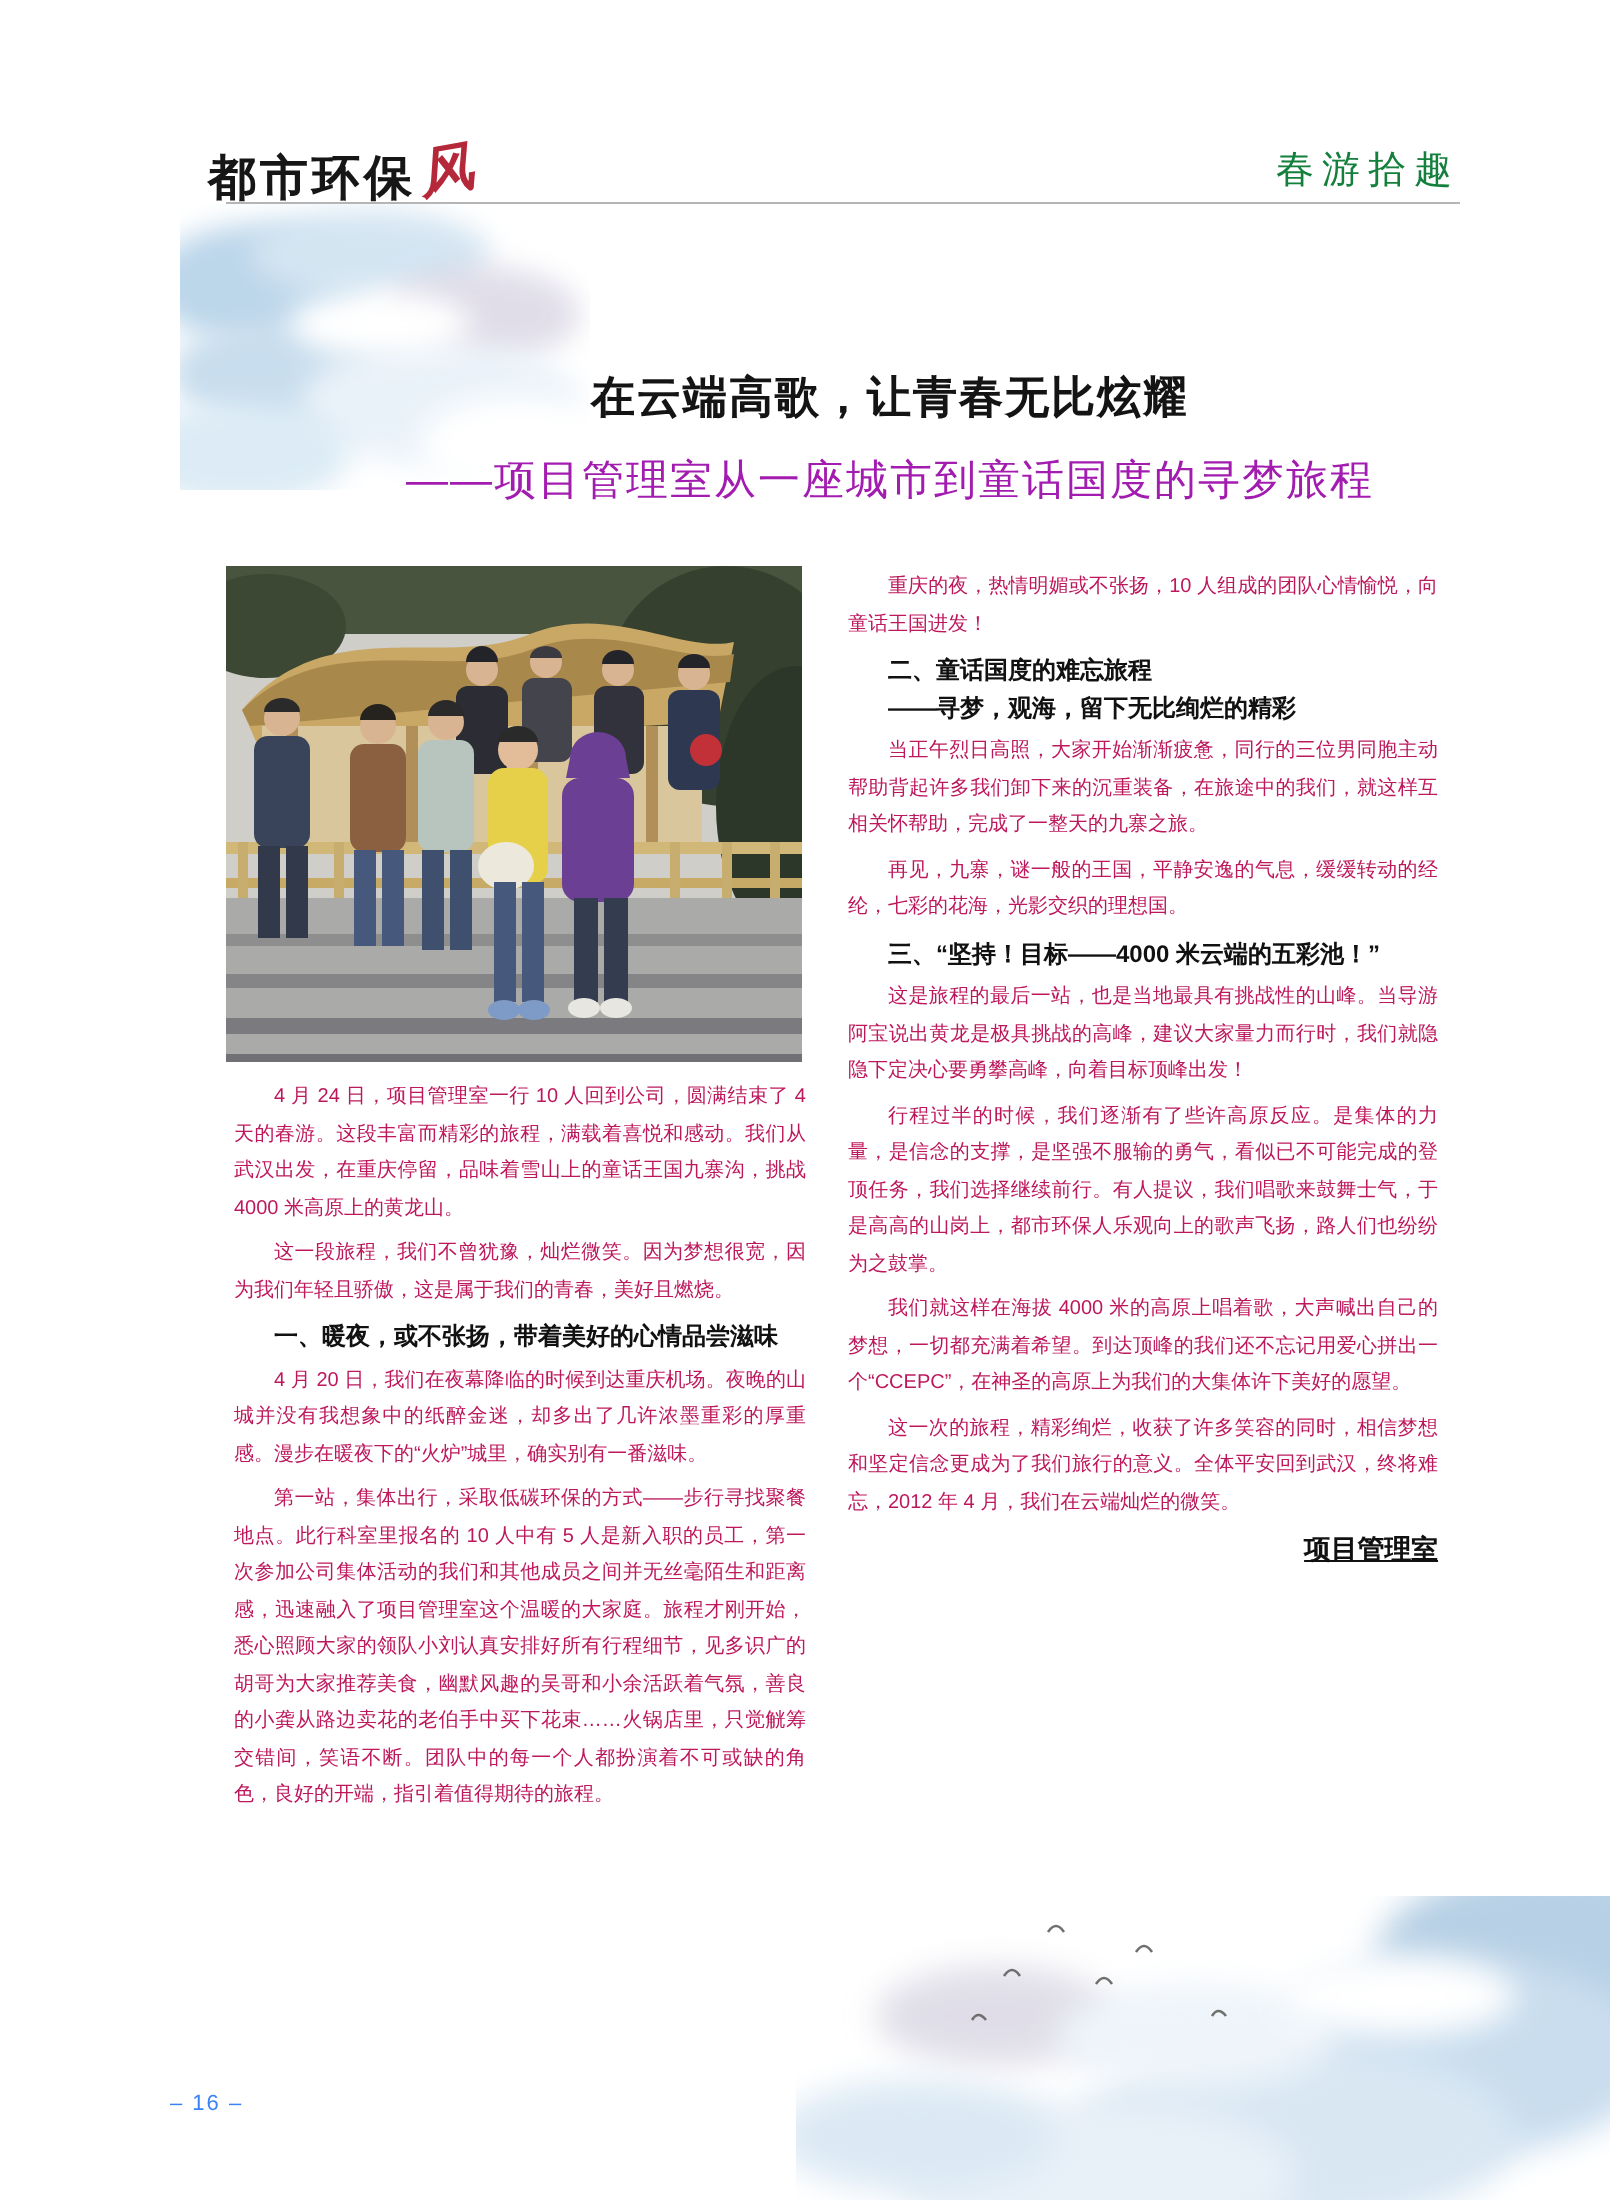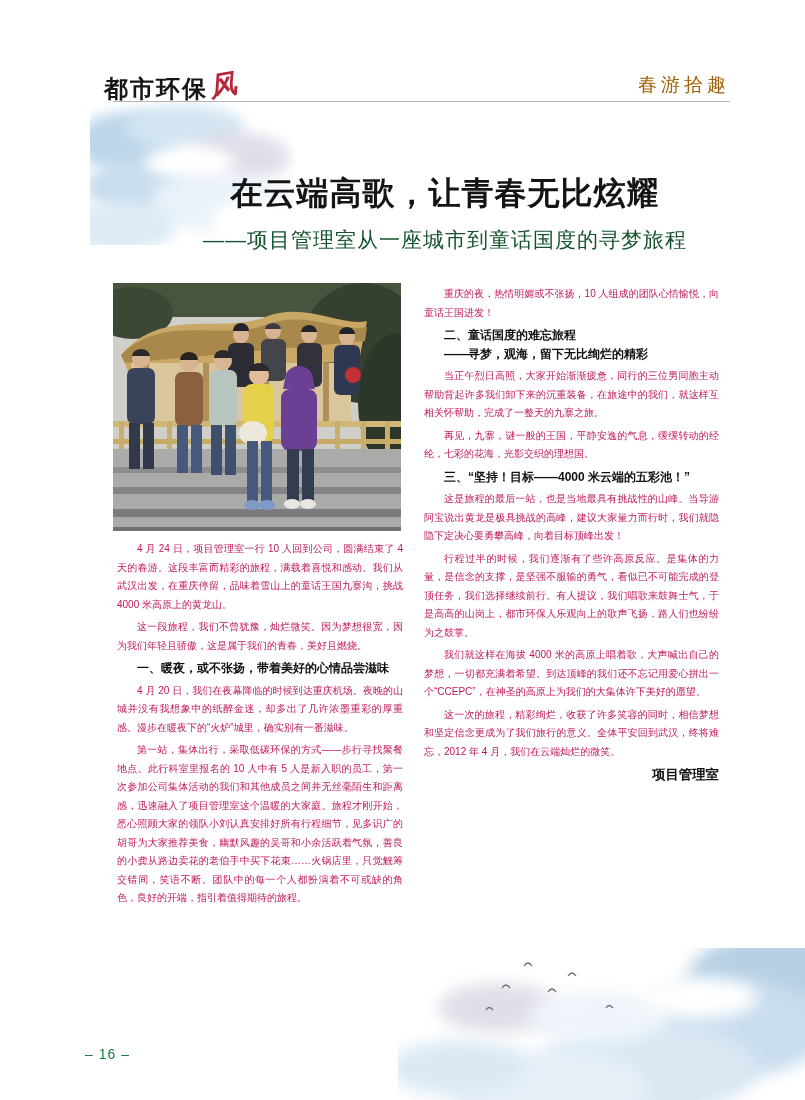--- a/index.html
+++ b/index.html
@@ -3,41 +3,41 @@
 <meta charset="utf-8">
 <style>
   html,body{margin:0;padding:0;background:#ffffff;}
   .page{position:relative;width:805px;height:1100px;background:#ffffff;overflow:hidden;
         font-family:"Liberation Sans",sans-serif;color:#2e2e2e;}
   
   .masthead{position:absolute;left:104px;top:70px;font-size:24px;font-weight:bold;
             color:#161616;letter-spacing:2px;white-space:nowrap;}
   .masthead-mark{display:inline-block;color:#b5283a;font-size:27px;font-weight:bold;
             transform:rotate(-10deg) translateY(-3px);font-style:italic;margin-left:2px;}
-  .section-label{position:absolute;right:75px;top:72px;font-size:19px;color:#a16207;
+  .section-label{position:absolute;right:75px;top:72px;font-size:19px;color:#15803d;
             letter-spacing:4px;}
   .header-rule{position:absolute;left:113px;top:101px;width:617px;height:1px;background:#b5b5b5;}
   
   .top-cloud{position:absolute;left:90px;top:102px;width:205px;height:143px;}
   
   .title-block{position:absolute;left:160px;top:172px;width:570px;text-align:center;z-index:3;}
-  .article-title{font-family:"DejaVu Serif","Liberation Serif",serif;font-size:32px;
-            font-weight:bold;color:#141414;margin:0;letter-spacing:1px;}
-  .article-subtitle{font-size:21px;color:#14532d;margin:10px 0 0 0;font-weight:400;letter-spacing:1px;}
+  .article-title{font-family:"DejaVu Serif","Liberation Serif",serif;font-size:22px;
+            font-weight:bold;color:#141414;margin:12px;letter-spacing:1px;}
+  .article-subtitle{font-size:21px;color:#a21caf;margin:10px 0 0 0;font-weight:400;letter-spacing:1px;}
   
   .col{position:absolute;top:281px;z-index:2;text-align:justify;}
   .col-left{left:113px;width:294px;}
   .col-right{left:420px;width:303px;}
   .photo-frame{width:288px;height:248px;margin:2px 0 9px 0;overflow:hidden;}
   .body-p{font-size:10px;line-height:18.5px;margin:4px;text-indent:2em;color:#be185d;}
   .head-p{font-size:12px;line-height:18.5px;margin:0;text-indent:2em;color:#111111;font-weight:bold;}
   .signature{font-size:13.4px;line-height:20px;font-weight:bold;text-align:right;color:#111;
-            margin-top:2px;padding-right:4px;}
-  
-  .page-number{position:absolute;left:85px;top:1046px;font-size:14px;color:#15803d;letter-spacing:1px;}
+            margin-top:2px;padding-right:4px;text-decoration:underline;}
+  
+  .page-number{position:absolute;left:85px;top:1046px;font-size:11px;color:#3b82f6;letter-spacing:1px;}
   .bottom-cloud{position:absolute;left:398px;top:948px;width:407px;height:152px;z-index:1;}
 </style>
 </head>
 <body>
 
 <div class="page">
 
   <div class="masthead">
     <span>都市环保</span><span class="masthead-mark">风</span>
   </div>

